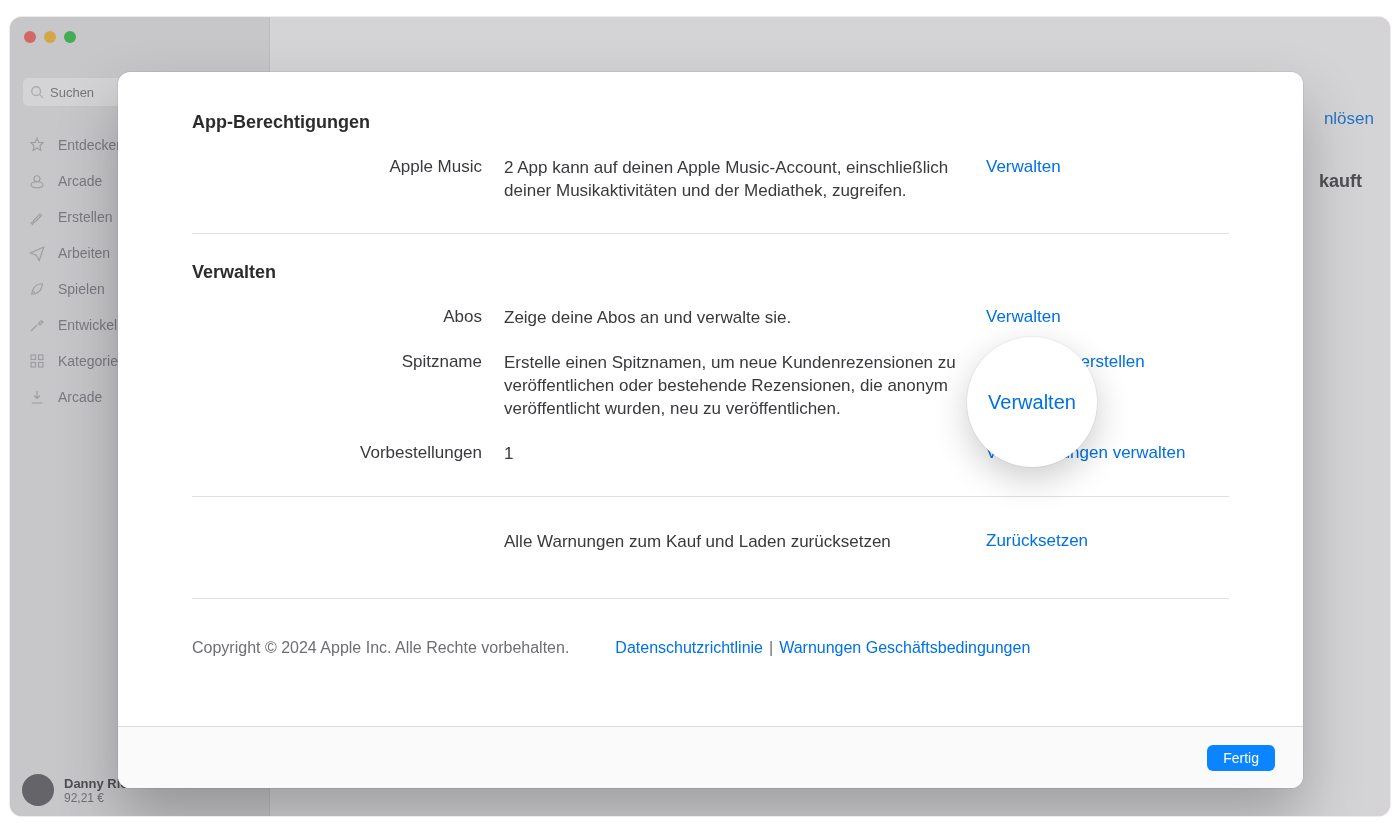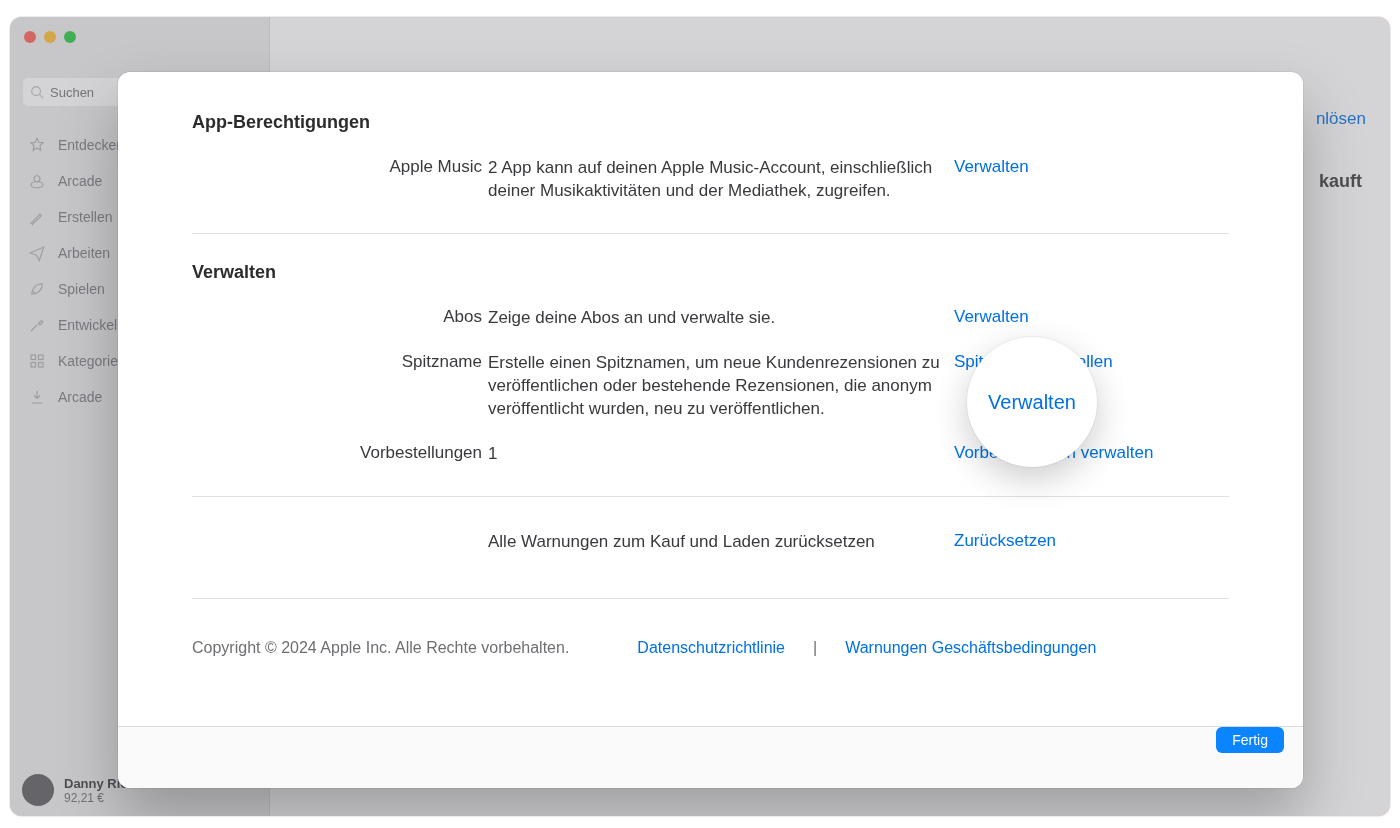--- a/index.html
+++ b/index.html
@@ -43,58 +43,58 @@
     align-items:center; gap:10px;
   }
   .avatar { width:32px; height:32px; border-radius:50%; background:#5a5a5f; }
   .user-text { display:flex; flex-direction:column; }
   .user-name { font-size:13px; font-weight:600; color:#3a3a3e; }
   .user-balance { font-size:12px; color:#6b6b70; }
 
   .content-bg {
     position:absolute; left:260px; right:0; top:0; bottom:0; background:#fff;
   }
-  .bg-link-right { position:absolute; right:24px; top:92px; color:#0071e3; font-size:17px; }
+  .bg-link-right { position:absolute; right:16px; top:92px; color:#0071e3; font-size:17px; }
   .bg-kauft { position:absolute; right:28px; top:154px; color:#3a3a3e; font-size:18px; font-weight:600; }
 
   .dim-overlay {
     position:absolute; inset:0; background:rgba(120,120,128,0.32);
   }
 
   .sheet {
     position:absolute; left:108px; top:55px; width:1185px; height:716px;
     background:#fff; border-radius:12px;
     box-shadow: 0 30px 60px rgba(0,0,0,0.25), 0 0 0 1px rgba(0,0,0,0.05);
     display:flex; flex-direction:column;
   }
   .sheet-body { flex:1; padding:40px 74px 0 74px; overflow:hidden; }
   .section-title { font-size:18px; font-weight:600; color:#2c2c2e; margin-bottom:18px; }
   .row {
     display:grid;
     grid-template-columns: 290px 460px 1fr;
-    column-gap: 6px; padding: 6px 0 16px 0;
+    column-gap: 22px; padding: 6px 0 16px 0;
     font-size:17px; color:#333; align-items:start;
   }
   .row .label { text-align:right; color:#3a3a3e; }
   .row .desc { color:#3a3a3e; line-height:1.35; }
   .row .action { color:#0071e3; cursor:pointer; }
   hr.sep { border:none; border-top:1px solid rgba(0,0,0,0.12); margin:14px 0 28px 0; }
 
   .footer-links {
     display:flex; align-items:center; justify-content:flex-start;
-    gap:28px; font-size:16px; color:#6e6e73; padding-top:40px;
+    gap:6px; font-size:16px; color:#6e6e73; padding-top:40px;
     border-top:1px solid rgba(0,0,0,0.12); margin-top:28px;
   }
   .footer-links .copy { color:#6e6e73; flex:0 0 auto; margin-right:40px; }
   .footer-links a { color:#0071e3; text-decoration:none; }
   .footer-links .pipe { color:#6e6e73; }
 
   .sheet-bar {
     height:62px; border-top:1px solid rgba(0,0,0,0.12);
-    display:flex; align-items:flex-start; justify-content:flex-end; padding:0 19px;
+    display:flex; align-items:center; justify-content:flex-end; padding:0 28px;
     background:#fafafa;
     border-bottom-left-radius:12px; border-bottom-right-radius:12px;
   }
   .done-btn {
     background:#0a84ff; color:#fff; font-size:14px; font-weight:500;
     border:none; border-radius:6px; padding:5px 16px; cursor:pointer;
   }
 
   .lens {
     position:absolute; width:130px; height:130px; border-radius:50%;

